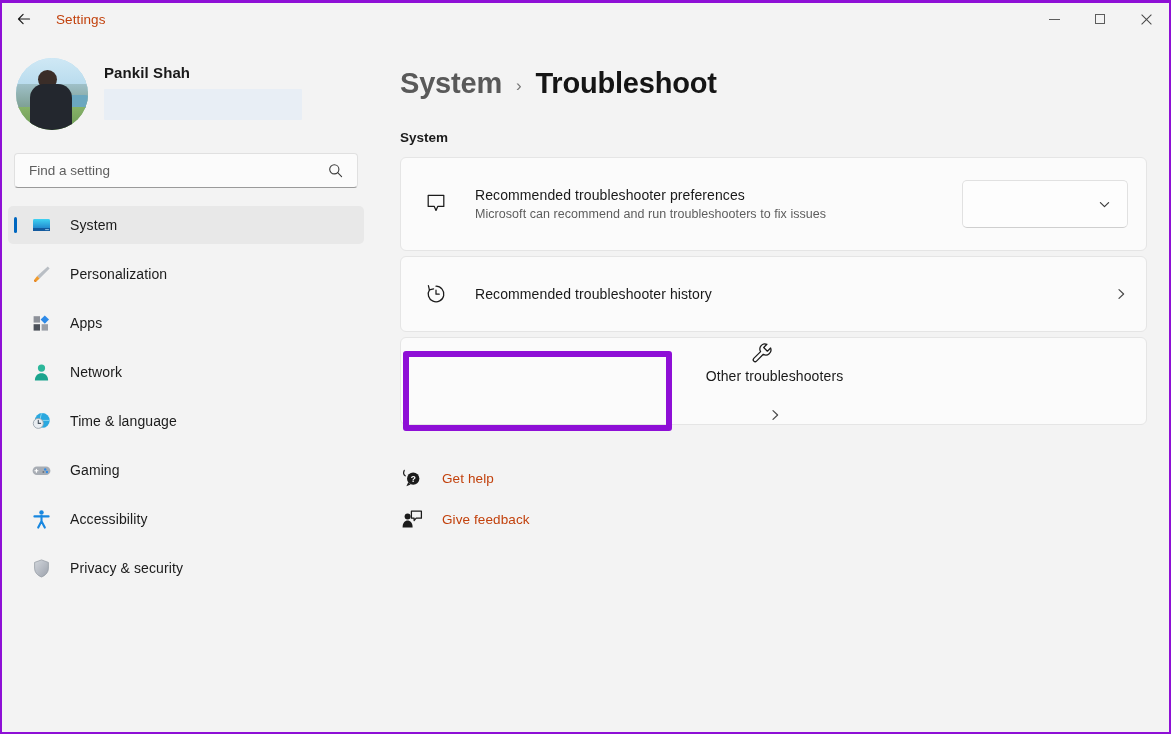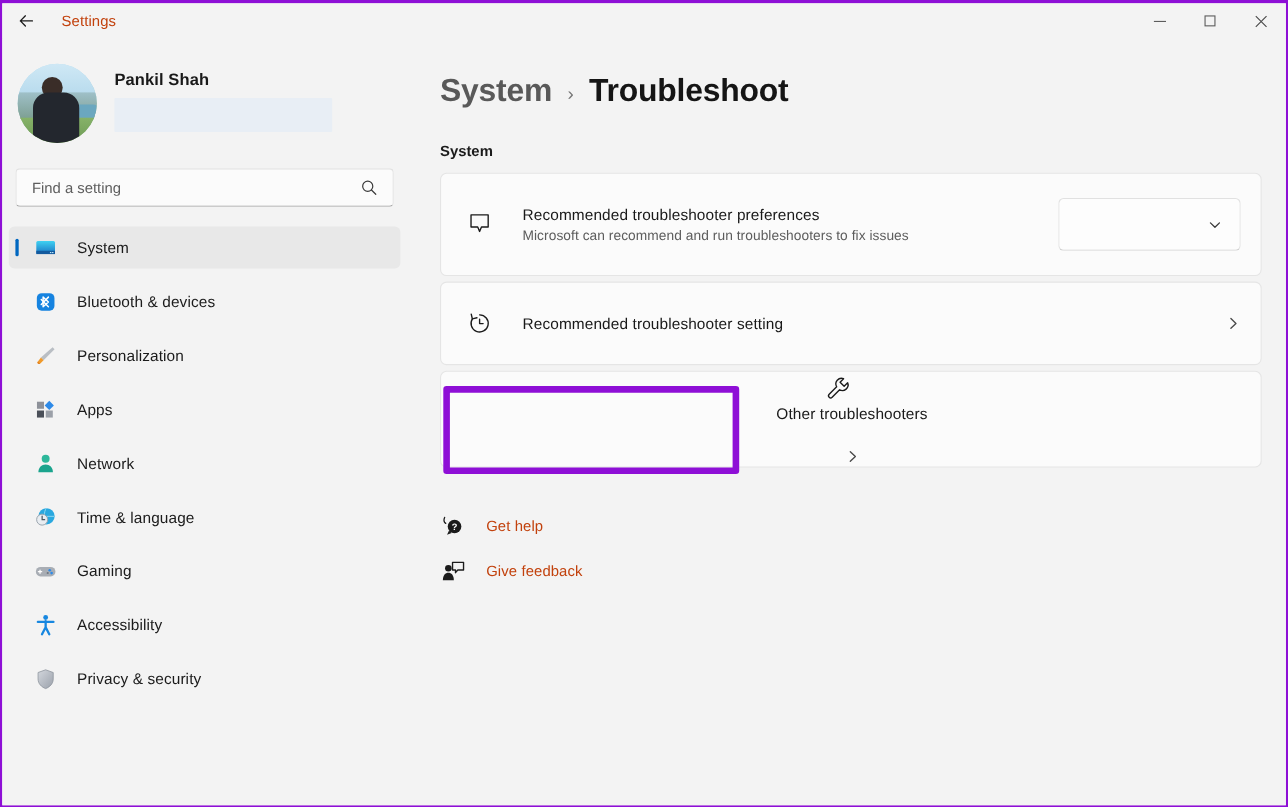--- a/index.html
+++ b/index.html
@@ -386,30 +386,20 @@
               </defs>
             <rect x="2" y="4" width="17" height="12" rx="1.4" fill="url(#gMon)"></rect>
             <rect x="2" y="13" width="17" height="3" rx="0" fill="#135a9e"></rect>
             <rect x="14.4" y="14.1" width="1.3" height="1" fill="#bfe9fb"></rect>
             <rect x="16.3" y="14.1" width="1.3" height="1" fill="#bfe9fb"></rect>
           </svg>
         </span>
         <span class="nav-label">System</span>
       </div>
 
-      <div class="navitem">
-        <span class="nav-icon">
-          <svg width="21" height="21" viewBox="0 0 21 21">
-            <rect x="2.5" y="2.5" width="16" height="16" rx="4.4" fill="#1683e0"></rect>
-            <path d="M8.2 6.1 L13 10.5 L8.2 14.9 V6.1 Z" fill="none" stroke="#ffffff" stroke-width="1.35" stroke-linejoin="round"></path>
-            <path d="M6.5 8.2 L13 14.9 M6.5 12.8 L13 6.1" stroke="#ffffff" stroke-width="1.35" stroke-linecap="round"></path>
-          </svg>
-        </span>
-        <span class="nav-label">Bluetooth &amp; devices</span>
-      </div>
 
 
       <div class="navitem">
         <span class="nav-icon">
           <svg width="21" height="21" viewBox="0 0 21 21">
             <path d="M16.8 2.6 L18.6 4.4 L8.6 14.4 L6.2 12 Z" fill="#b9bec4"></path>
             <path d="M6.2 12 L8.6 14.4 L5.4 17.6 C4.2 18.6 2.4 17 3.3 15.8 Z" fill="#f09a2b"></path>
             <path d="M3.3 15.8 C2.4 17 4.2 18.6 5.4 17.6 L4.2 16.5 Z" fill="#e07b1b"></path>
           </svg>
         </span>
@@ -524,21 +514,21 @@
 
       <div class="card card-2">
         <span class="card-icon">
           <svg width="26" height="26" viewBox="0 0 26 26">
             <path d="M13 5.2 A7.8 7.8 0 1 1 6.6 8.6" fill="none" stroke="#1b1b1b" stroke-width="1.25" stroke-linecap="round"></path>
             <path d="M5.4 4.6 L6.4 8.9 L10.6 7.9" fill="none" stroke="#1b1b1b" stroke-width="1.25" stroke-linecap="round" stroke-linejoin="round"></path>
             <path d="M13 9.2 V13.2 H16.2" fill="none" stroke="#1b1b1b" stroke-width="1.25" stroke-linecap="round" stroke-linejoin="round"></path>
           </svg>
         </span>
         <div class="card-text">
-          <div class="card-title">Recommended troubleshooter setting</div>
+          <div class="card-title">Recommended troubleshooter history</div>
         </div>
         <span class="chev-right">
           <svg width="14" height="14" viewBox="0 0 14 14">
             <path d="M5 2.6 L9.6 7 L5 11.4" stroke="#4a4a4a" stroke-width="1.25" fill="none" stroke-linecap="round" stroke-linejoin="round"></path>
           </svg>
         </span>
       </div>
 
       <div class="card card-3">
         <span class="card-icon">

